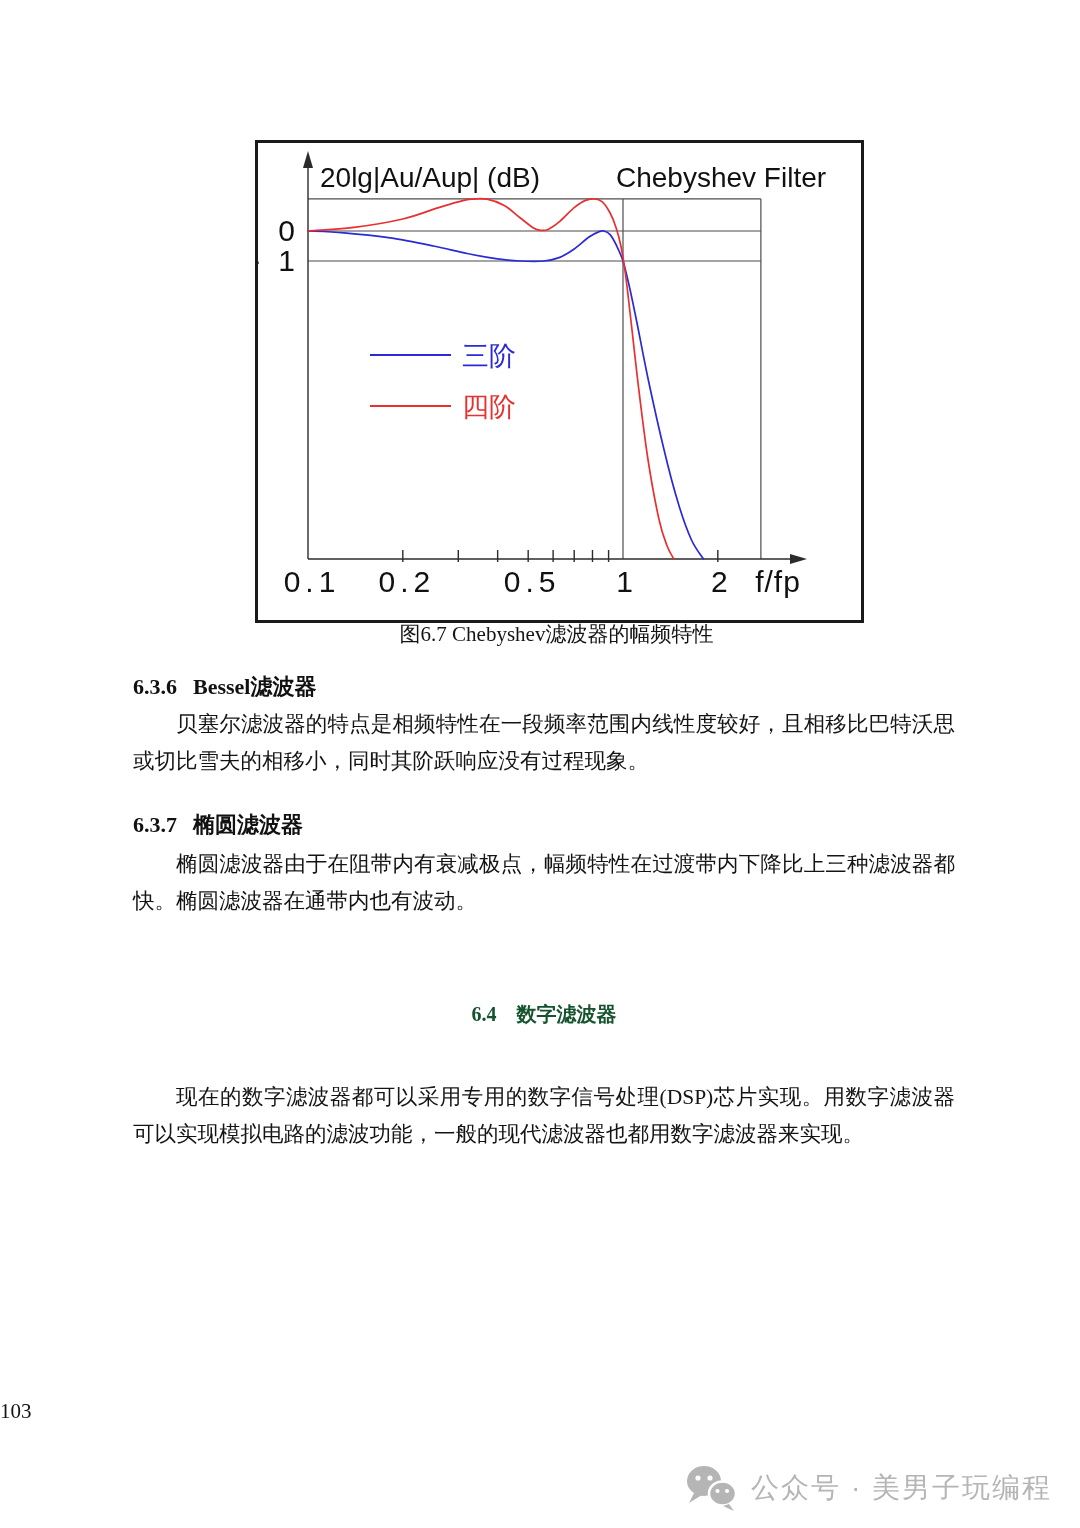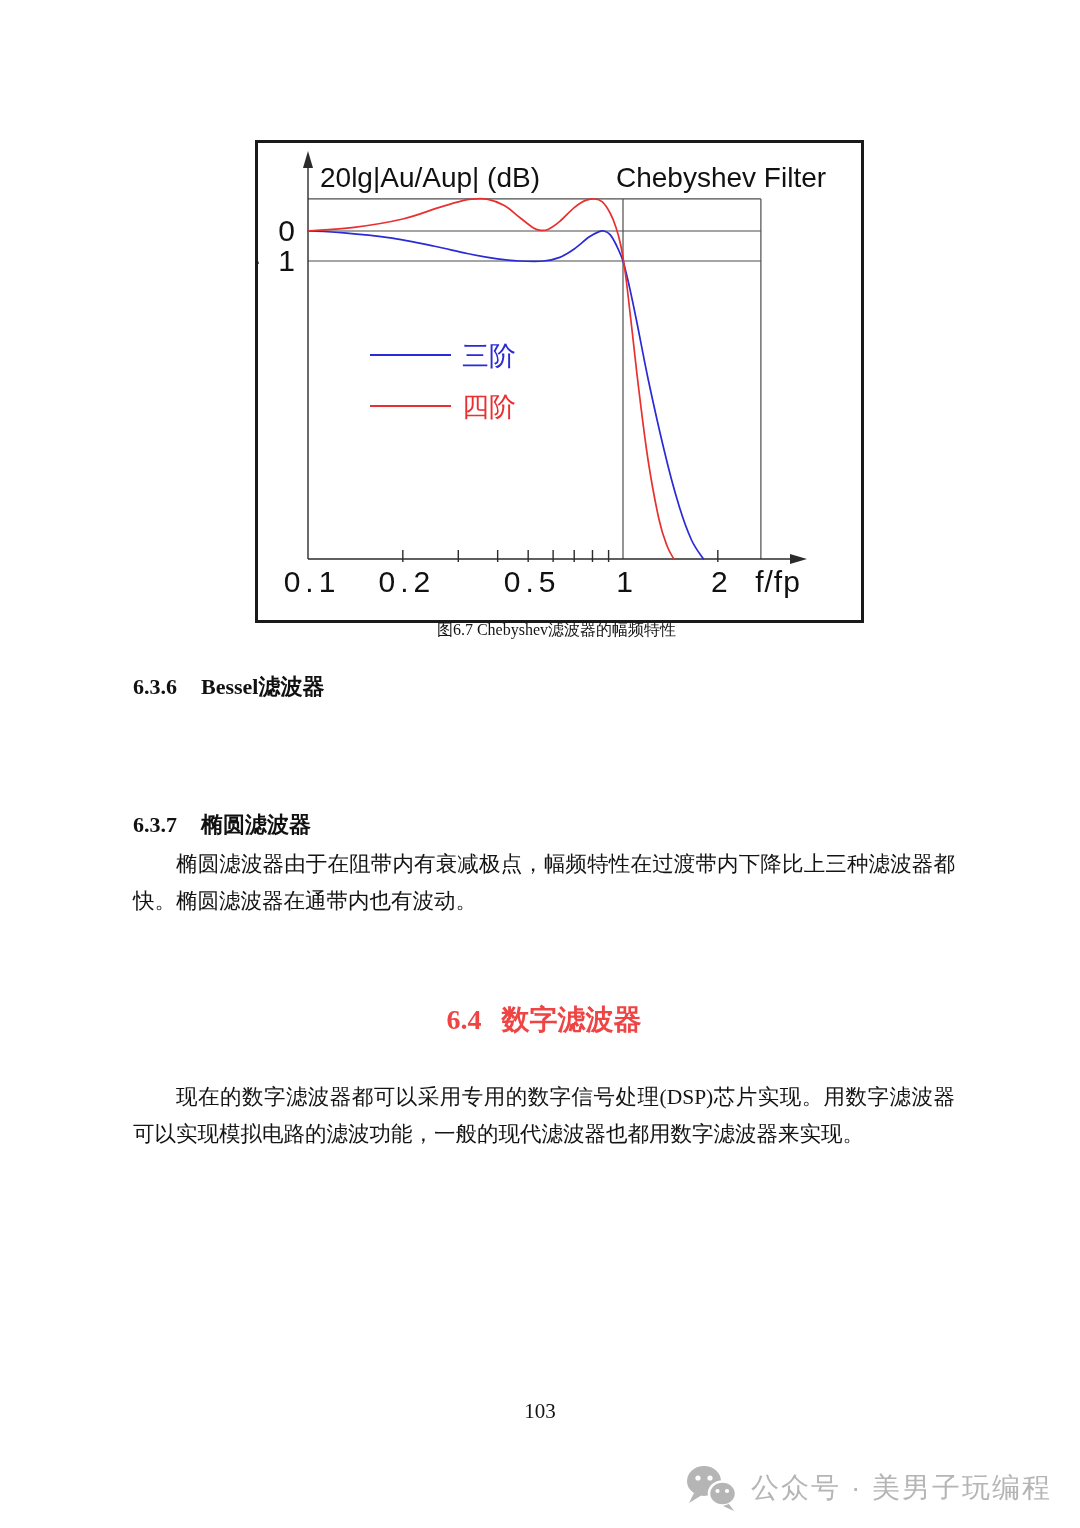--- a/index.html
+++ b/index.html
@@ -23,43 +23,43 @@
   .grid{stroke:#4d4d4d;stroke-width:1.2;}
   .axis{stroke:#2b2b2b;stroke-width:1.4;}
   .axisfill{fill:#2b2b2b;}
   .curve{fill:none;stroke-width:1.7;stroke-linecap:round;stroke-linejoin:round;}
   .figlabel{font-family:"Liberation Sans","DejaVu Sans",sans-serif;font-size:28px;fill:#111;}
   .ticklabel{font-family:"Liberation Sans","DejaVu Sans",sans-serif;font-size:30px;letter-spacing:5px;fill:#111;}
   .xaxisname{font-family:"Liberation Sans","DejaVu Sans",sans-serif;font-size:30px;letter-spacing:1px;fill:#111;}
   .legendlabel{font-family:"Liberation Serif","DejaVu Serif",serif;font-size:27px;}
   .fig-caption{
     position:absolute;left:255px;top:620px;width:603px;
-    text-align:center;font-size:16px;color:#141414;
+    text-align:center;font-size:21px;color:#141414;
   }
   
   .h-sub{
     position:absolute;left:133px;width:822px;
     font-size:22px;font-weight:bold;color:#111;
   }
-  .h-sub .num{margin-right:24px;}
+  .h-sub .num{margin-right:16px;}
   .h-major{
     position:absolute;left:133px;width:822px;
-    text-align:center;font-size:28px;font-weight:bold;color:#ef4444;
+    text-align:center;font-size:20px;font-weight:bold;color:#14532d;
   }
   .h-major .num{margin-right:20px;}
   .para{
     position:absolute;left:133px;width:822px;
     font-size:21.5px;line-height:37.4px;
     text-align:justify;text-justify:inter-ideograph;
     text-indent:2em;color:#141414;
   }
   
   .page-number{
     position:absolute;left:0;top:1399px;width:1080px;
-    text-align:center;font-size:21px;color:#141414;
+    text-align:left;font-size:21px;color:#141414;
   }
   .watermark{
     position:absolute;right:28px;top:1464px;
     display:flex;align-items:center;gap:14px;
     font-family:"Liberation Sans","DejaVu Sans",sans-serif;
     font-size:28px;letter-spacing:2px;
   }
   .watermark .wm-text{white-space:nowrap;}
 </style>
 </head>
@@ -103,20 +103,21 @@
         <text x="204" y="222" class="legendlabel" fill="#2a2ad6">三阶</text>
         <line x1="112" y1="263" x2="193" y2="263" stroke="#e83030" stroke-width="1.8"></line>
         <text x="204" y="273" class="legendlabel" fill="#e83030">四阶</text>
       </svg>
   </div>
   <div class="fig-caption">图6.7  Chebyshev滤波器的幅频特性</div>
 
   <div class="h-sub" style="top:672px;">
     <span class="num">6.3.6</span><span>Bessel滤波器</span>
   </div>
+  <div class="para" style="top:706px;">贝塞尔滤波器的特点是相频特性在一段频率范围内线性度较好，且相移比巴特沃思或切比雪夫的相移小，同时其阶跃响应没有过程现象。</div>
 
   <div class="h-sub" style="top:810px;">
     <span class="num">6.3.7</span><span>椭圆滤波器</span>
   </div>
   <div class="para" style="top:846px;">椭圆滤波器由于在阻带内有衰减极点，幅频特性在过渡带内下降比上三种滤波器都快。椭圆滤波器在通带内也有波动。</div>
 
   <div class="h-major" style="top:1001px;">
     <span class="num">6.4</span><span>数字滤波器</span>
   </div>
   <div class="para" style="top:1079px;">现在的数字滤波器都可以采用专用的数字信号处理(DSP)芯片实现。用数字滤波器可以实现模拟电路的滤波功能，一般的现代滤波器也都用数字滤波器来实现。</div>

